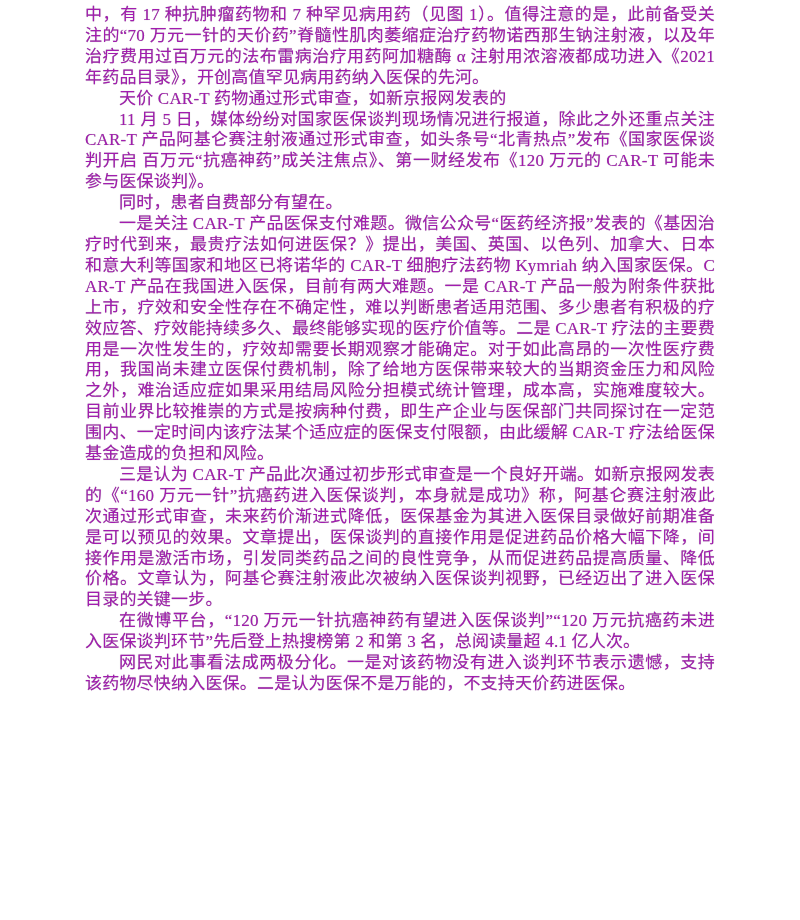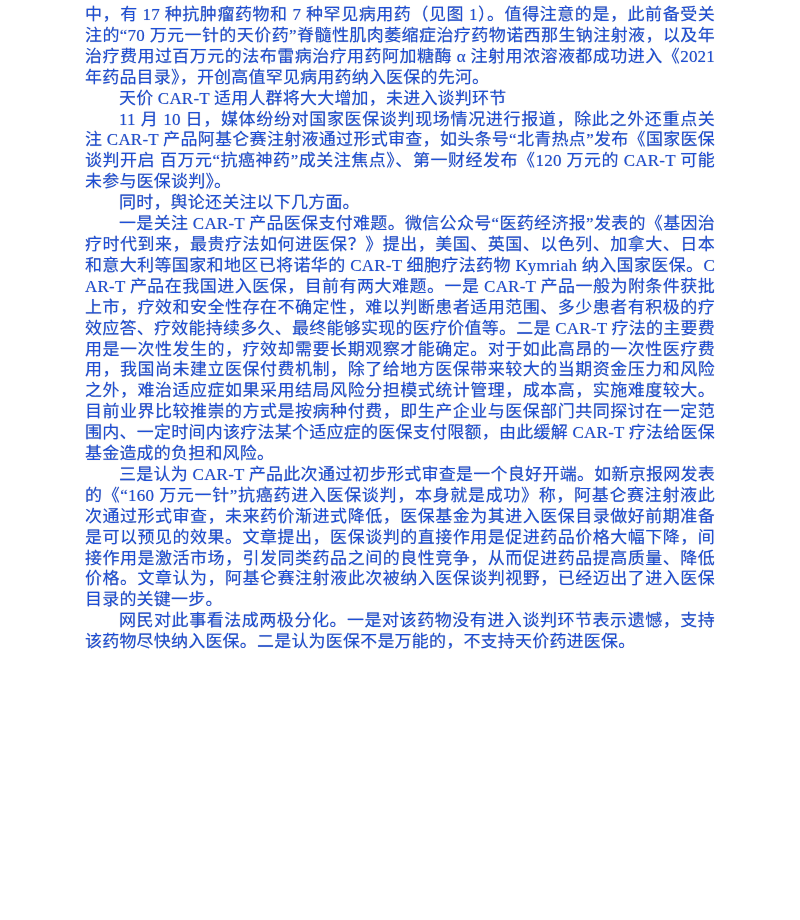--- a/index.html
+++ b/index.html
@@ -17,39 +17,40 @@
     box-sizing: border-box;
     width: 800px;
     height: 920px;
     padding: 5px 85px 0 85px;
     background: #ffffff;
   }
   .para {
     margin: 0;
     font-size: 17px;
     line-height: 20.9px;
-    color: #1d4ed8;
+    color: #a21caf;
     text-align: justify;
     text-justify: inter-ideograph;
     text-indent: 2em;
     letter-spacing: 0.2px;
     text-shadow: 0 0 0.7px rgba(40,40,40,0.45);
     word-break: break-all;
   }
   .para--noindent {
     text-indent: 0;
   }
   .para--heading {
     
   }
 </style>
 </head>
 <body>
 
 <div class="page">
   <p class="para para--noindent">中，有 17 种抗肿瘤药物和 7 种罕见病用药（见图 1）。值得注意的是，此前备受关注的“70 万元一针的天价药”脊髓性肌肉萎缩症治疗药物诺西那生钠注射液，以及年治疗费用过百万元的法布雷病治疗用药阿加糖酶 α 注射用浓溶液都成功进入《2021 年药品目录》，开创高值罕见病用药纳入医保的先河。</p>
-  <p class="para para--heading">天价 CAR-T 适用人群将大大增加，未进入谈判环节</p>
-  <p class="para">11 月 10 日，媒体纷纷对国家医保谈判现场情况进行报道，除此之外还重点关注 CAR-T 产品阿基仑赛注射液通过形式审查，如头条号“北青热点”发布《国家医保谈判开启 百万元“抗癌神药”成关注焦点》、第一财经发布《120 万元的 CAR-T 可能未参与医保谈判》。</p>
-  <p class="para">同时，舆论还关注以下几方面。</p>
+  <p class="para para--heading">天价 CAR-T 药物通过形式审查，如新京报网发表的</p>
+  <p class="para">11 月 5 日，媒体纷纷对国家医保谈判现场情况进行报道，除此之外还重点关注 CAR-T 产品阿基仑赛注射液通过形式审查，如头条号“北青热点”发布《国家医保谈判开启 百万元“抗癌神药”成关注焦点》、第一财经发布《120 万元的 CAR-T 可能未参与医保谈判》。</p>
+  <p class="para">同时，患者自费部分有望在。</p>
   <p class="para">一是关注 CAR-T 产品医保支付难题。微信公众号“医药经济报”发表的《基因治疗时代到来，最贵疗法如何进医保？》提出，美国、英国、以色列、加拿大、日本和意大利等国家和地区已将诺华的 CAR-T 细胞疗法药物 Kymriah 纳入国家医保。CAR-T 产品在我国进入医保，目前有两大难题。一是 CAR-T 产品一般为附条件获批上市，疗效和安全性存在不确定性，难以判断患者适用范围、多少患者有积极的疗效应答、疗效能持续多久、最终能够实现的医疗价值等。二是 CAR-T 疗法的主要费用是一次性发生的，疗效却需要长期观察才能确定。对于如此高昂的一次性医疗费用，我国尚未建立医保付费机制，除了给地方医保带来较大的当期资金压力和风险之外，难治适应症如果采用结局风险分担模式统计管理，成本高，实施难度较大。目前业界比较推崇的方式是按病种付费，即生产企业与医保部门共同探讨在一定范围内、一定时间内该疗法某个适应症的医保支付限额，由此缓解 CAR-T 疗法给医保基金造成的负担和风险。</p>
   <p class="para">三是认为 CAR-T 产品此次通过初步形式审查是一个良好开端。如新京报网发表的《“160 万元一针”抗癌药进入医保谈判，本身就是成功》称，阿基仑赛注射液此次通过形式审查，未来药价渐进式降低，医保基金为其进入医保目录做好前期准备是可以预见的效果。文章提出，医保谈判的直接作用是促进药品价格大幅下降，间接作用是激活市场，引发同类药品之间的良性竞争，从而促进药品提高质量、降低价格。文章认为，阿基仑赛注射液此次被纳入医保谈判视野，已经迈出了进入医保目录的关键一步。</p>
+  <p class="para">在微博平台，“120 万元一针抗癌神药有望进入医保谈判”“120 万元抗癌药未进入医保谈判环节”先后登上热搜榜第 2 和第 3 名，总阅读量超 4.1 亿人次。</p>
   <p class="para">网民对此事看法成两极分化。一是对该药物没有进入谈判环节表示遗憾，支持该药物尽快纳入医保。二是认为医保不是万能的，不支持天价药进医保。</p>
 </div>
 
 </body></html>

